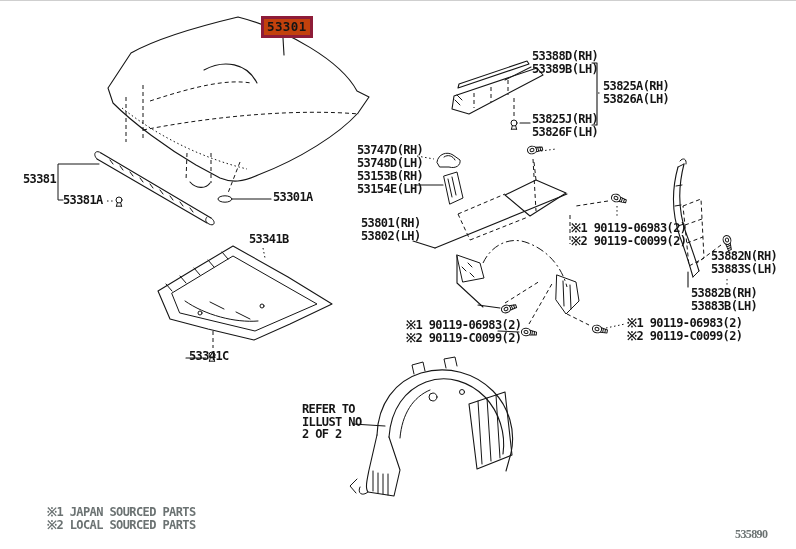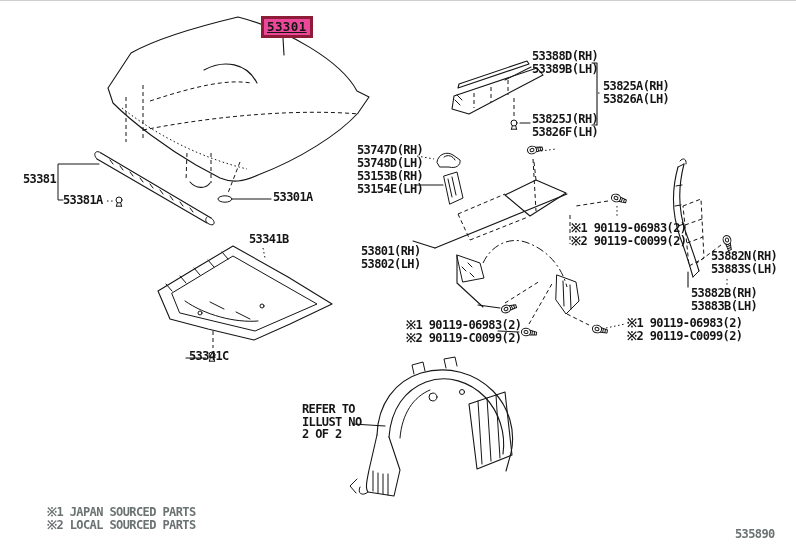--- a/index.html
+++ b/index.html
@@ -8,22 +8,22 @@
     border-top:1px solid #cfcfcf;box-sizing:border-box;overflow:hidden;
     font-family:"DejaVu Sans Mono", monospace;
   }
   .stage svg{position:absolute;left:0;top:0;}
   .callout{
     position:absolute;font-weight:bold;font-size:12px;line-height:12.5px;
     letter-spacing:-0.6px;color:#151515;white-space:nowrap;z-index:2;
   }
   .callout .ln{display:block;}
   .boxed{
-    border:3px solid var(--hl,#8e1c38);background:#ec4899;padding:0 3px;
-    font-size:12.5px;line-height:16px;letter-spacing:0.4px;text-decoration:underline;
+    border:3px solid var(--hl,#8e1c38);background:#c2410c;padding:0 3px;
+    font-size:12.5px;line-height:16px;letter-spacing:0.4px;
   }
   .muted{color:var(--mut,#6b7272);}
   .s  {fill:none;stroke:var(--ln,#161616);stroke-width:1.1;stroke-linecap:round;stroke-linejoin:round;}
   .f  {fill:none;stroke:var(--ln,#161616);stroke-width:1;stroke-linecap:round;stroke-linejoin:round;}
   .d  {fill:none;stroke:var(--ln,#161616);stroke-width:1;stroke-dasharray:4 3;}
   .dt {fill:none;stroke:var(--ln,#161616);stroke-width:1;stroke-dasharray:1.5 2.6;}
   .dd {fill:none;stroke:var(--ln,#161616);stroke-width:1;stroke-dasharray:8 3 2 3;}
 </style>
 </head>
 <body>
@@ -189,21 +189,21 @@
     <span class="ln">53747D(RH)</span>
     <span class="ln">53748D(LH)</span>
   </div>
 
   <div class="callout" style="left:357px;top:169px;">
     <span class="ln">53153B(RH)</span>
     <span class="ln">53154E(LH)</span>
   </div>
 
 
-  <div class="callout" style="left:361px;top:244px;text-align:center;">
+  <div class="callout" style="left:361px;top:216px;text-align:center;">
     <span class="ln">53801(RH)</span>
     <span class="ln">53802(LH)</span>
   </div>
 
   <div class="callout" style="left:571px;top:221px;">
     <span class="ln">※1 90119-06983(2)</span>
     <span class="ln">※2 90119-C0099(2)</span>
   </div>
 
   <div class="callout" style="left:711px;top:249px;">
@@ -253,17 +253,17 @@
     <span class="ln">2 OF 2</span>
   </div>
 
   <div class="callout muted" style="left:47px;top:505px;">
     <span class="ln">※1 JAPAN SOURCED PARTS</span>
   </div>
   <div class="callout muted" style="left:47px;top:518px;">
     <span class="ln">※2 LOCAL SOURCED PARTS</span>
   </div>
 
-  <div class="callout muted" style="left:735px;top:527px;">
+  <div class="callout muted" style="left:735px;top:527px;font-family:Liberation Serif, serif;">
     <span class="ln">535890</span>
   </div>
 
 </div>
 
 </body></html>

